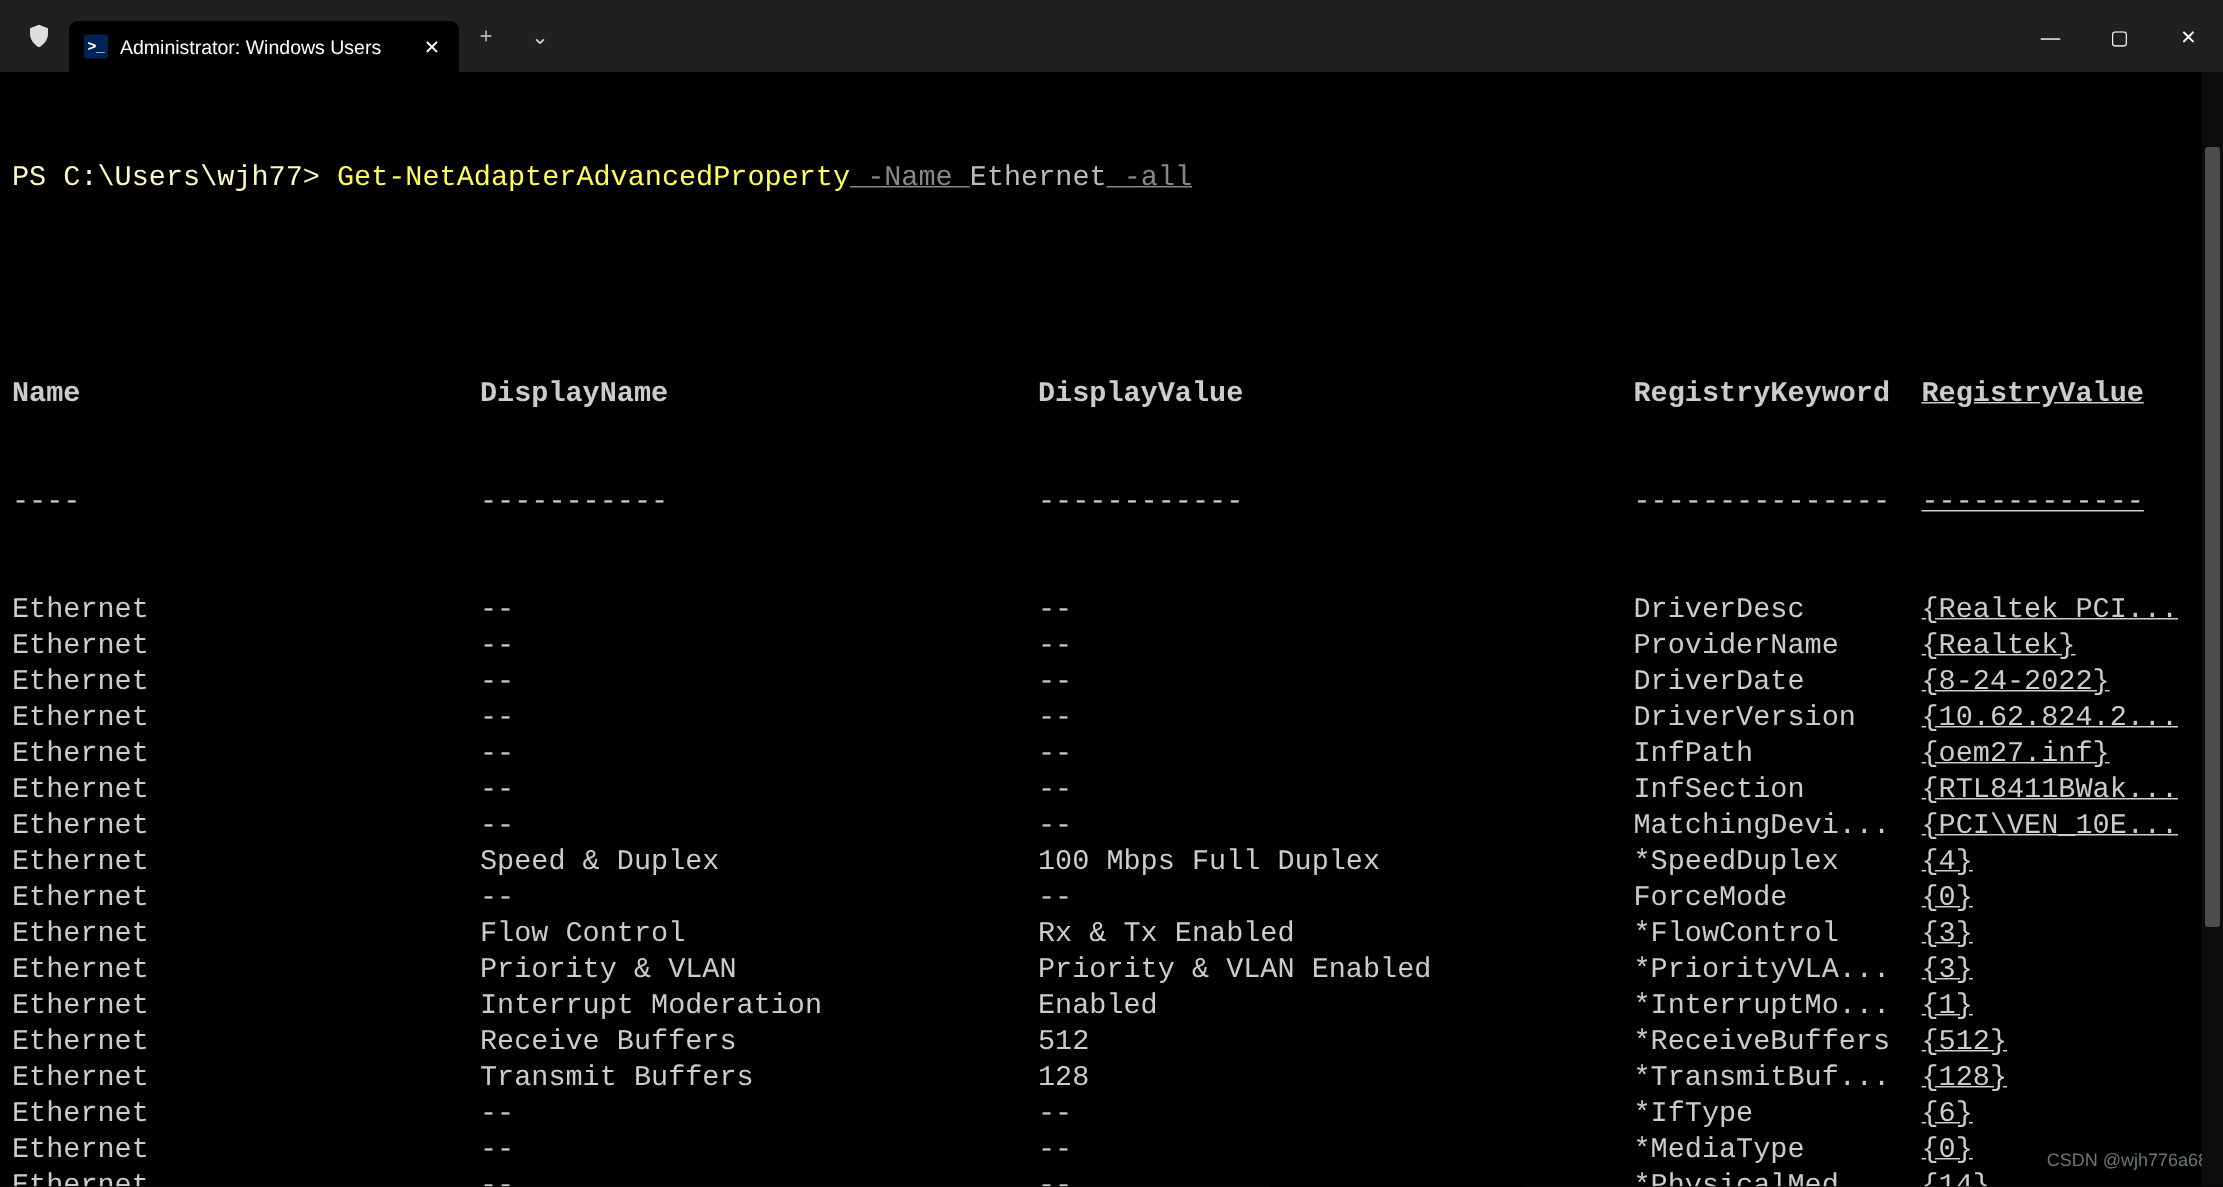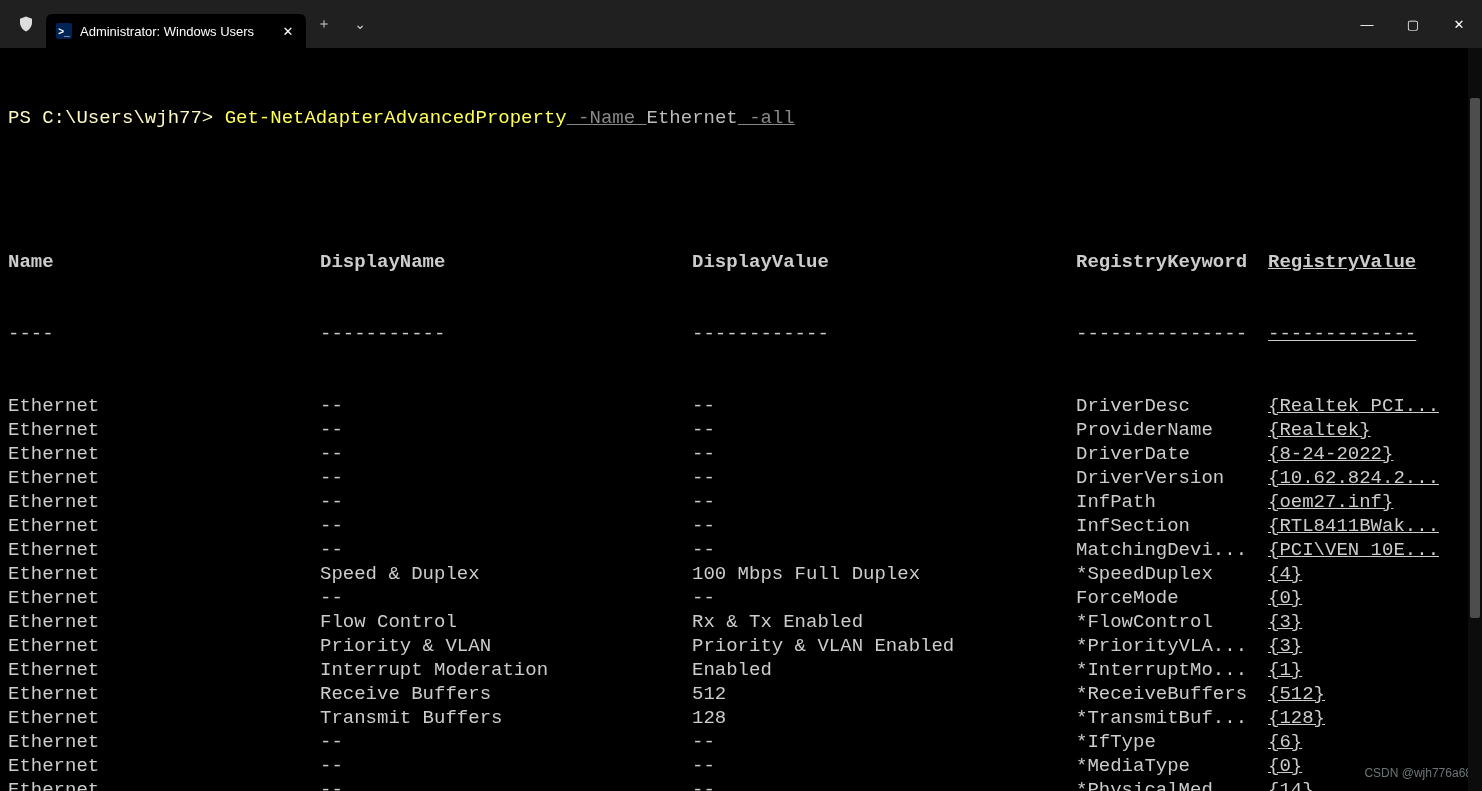--- a/index.html
+++ b/index.html
@@ -18,21 +18,21 @@
   .terminal{flex:1;background:#000;color:#ccc;font-size:19px;line-height:24px;padding:10px 8px 0 8px;white-space:pre;overflow:hidden;position:relative;}
   .prompt{color:#fef9c3;text-align:center;}
   .cmd{color:#ffff55;margin-top:41px;}
   .param{color:#888888;text-decoration:underline;}
   .arg{color:#bbbbbb;}
   .cols{display:flex;align-items:center;}
   .col{white-space:pre;}
   .c-name{width:312px;min-width:312px;}
   .c-dname{width:372px;min-width:372px;}
   .c-dval{width:384px;min-width:384px;}
-  .c-rkey{width:192px;min-width:192px;}
+  .c-rkey{width:192px;min-width:192px;margin-left:13px;}
   .c-rval{flex:1;min-width:0;text-decoration:underline;}
   .hdr{font-weight:bold;}
   .watermark{position:absolute;right:10px;bottom:6px;color:#9aa;font-size:12px;opacity:.7;font-family:"Segoe UI",sans-serif;}
   .scroll-track{position:absolute;right:0;top:48px;bottom:0;width:14px;background:#0c0c0c;}
   .scroll-thumb{position:absolute;right:2px;top:50px;width:10px;height:520px;background:#4d4d4d;border-radius:2px;}
 </style>
 </head>
 <body>
 
 <div class="window">

